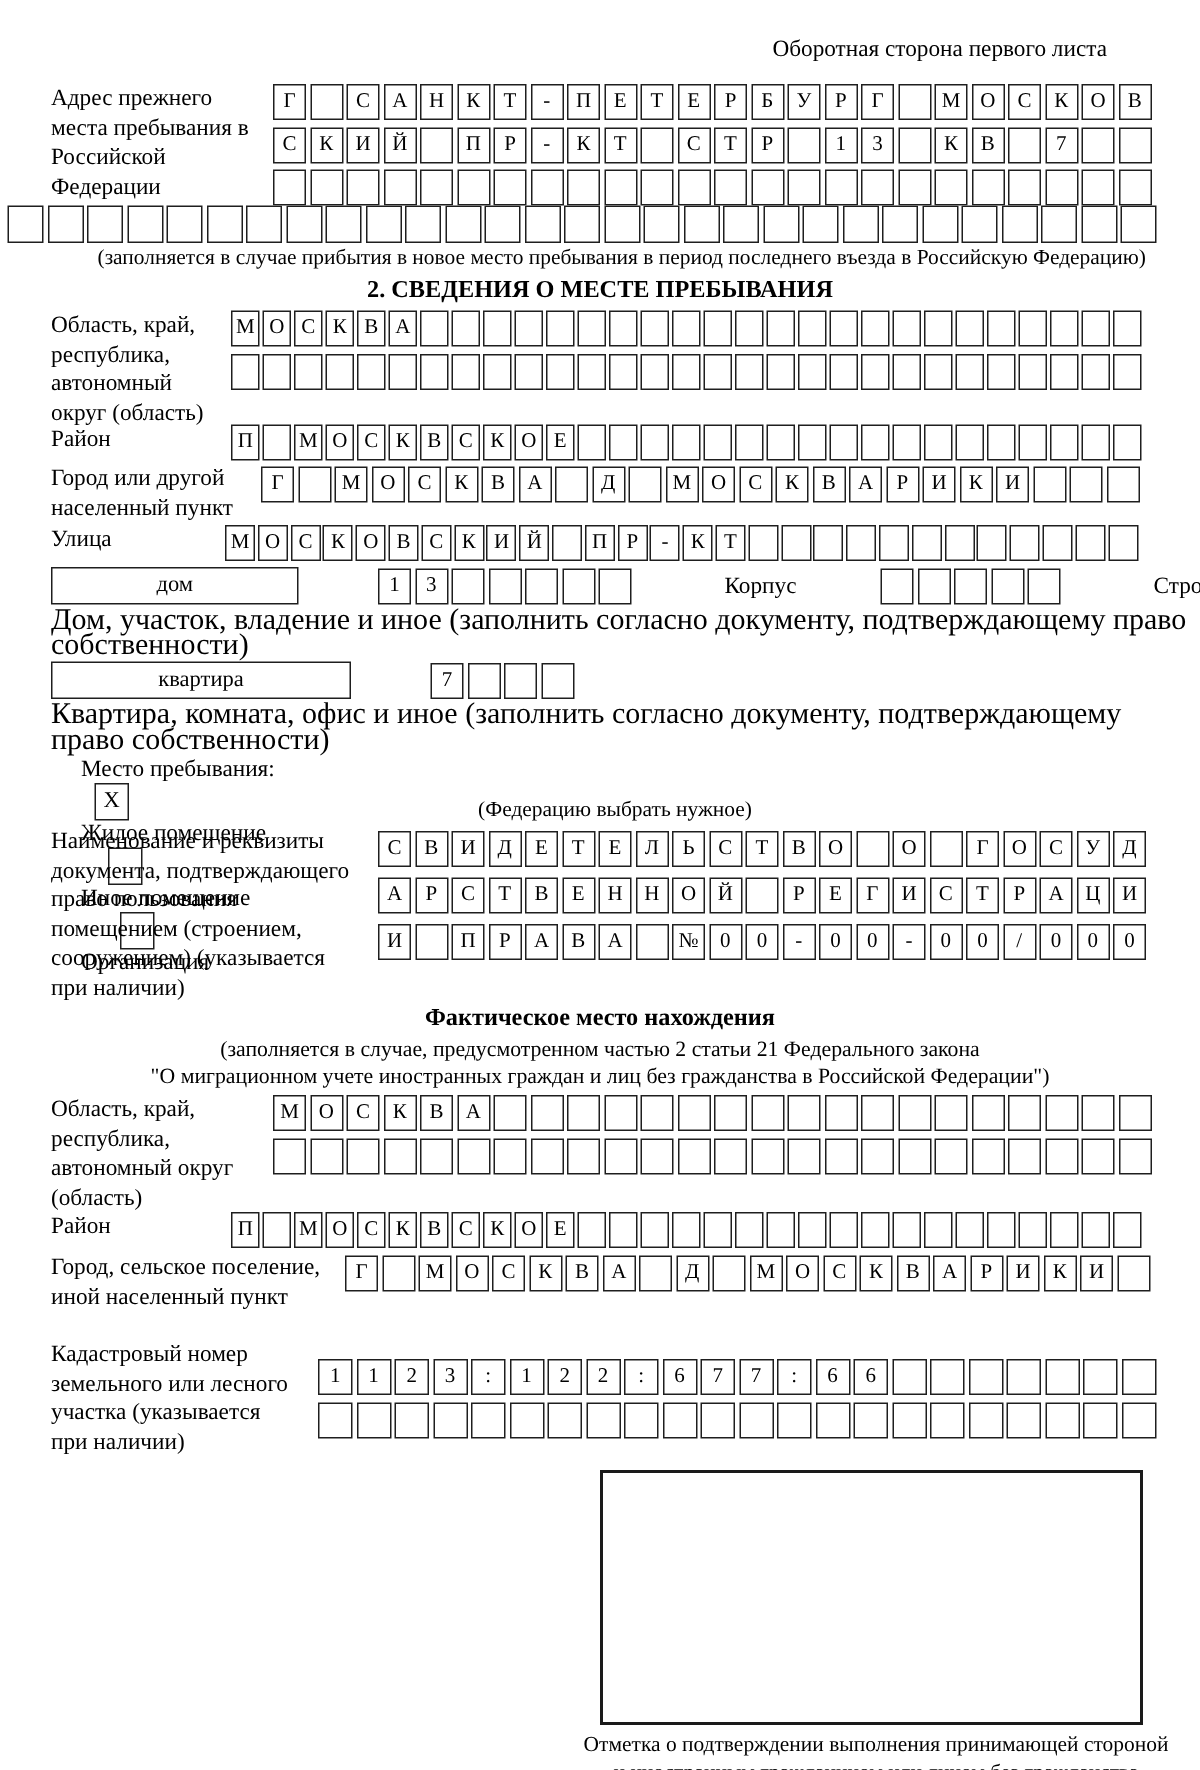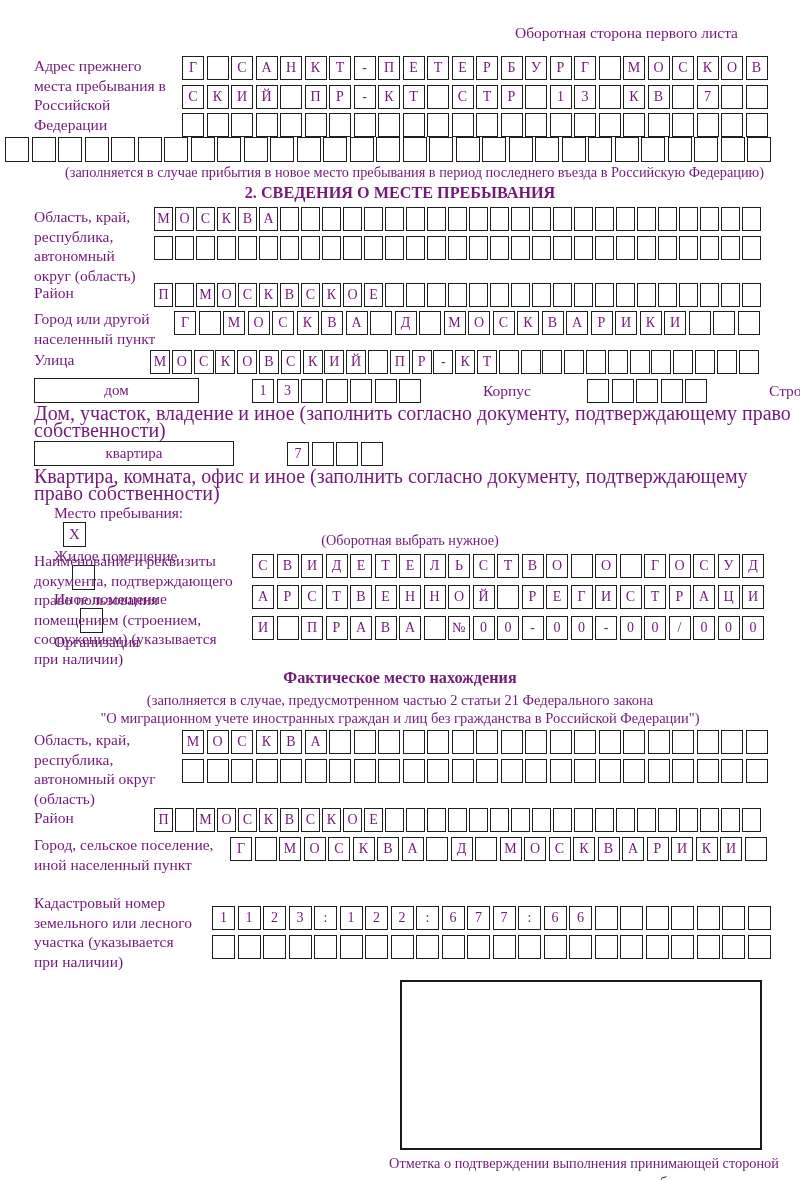--- a/index.html
+++ b/index.html
@@ -1,18 +1,18 @@
 <!DOCTYPE html>
 <html><head>
 <meta charset="utf-8">
 <style>
   html,body{margin:0;padding:0;background:#fff;}
   .page{
     width:800px;height:1180px;overflow:hidden;position:relative;
-    background:#fff;color:#701a75;
+    background:#fff;color:#000000;
     font-family:"Liberation Serif","DejaVu Serif",serif;
   }
   .top-note{margin:24px 62px 2px 0;text-align:right;font-size:15.5px;}
   .fieldblock{display:flex;align-items:flex-start;}
   .lbl{font-size:15.5px;line-height:19.5px;margin-left:34px;flex:none;}
   .lbl-a{width:132px;margin-right:16px;}
   .lbl-region{width:106px;margin-right:14px;}
   .lbl-district{width:106px;margin-right:14px;}
   .lbl-city{width:126px;margin-right:14px;}
   .lbl-street{width:80px;margin-right:36px;}
@@ -402,21 +402,21 @@
 
   <div class="stayrow">
     <span class="stay-lbl">Место пребывания:</span>
     <span class="chk">X</span>
     <span class="stay-lbl">Жилое помещение</span>
     <span class="chk" style="margin-left:18px;"></span>
     <span class="stay-lbl">Иное помещение</span>
     <span class="chk" style="margin-left:26px;margin-right:22px;"></span>
     <span class="stay-lbl">Организация</span>
   </div>
-  <div class="chk-note">(Оборотная выбрать нужное)</div>
+  <div class="chk-note">(Федерацию выбрать нужное)</div>
 
   <div class="fieldblock" style="height:118px;margin-top:2px;">
     <div class="lbl lbl-doc">Наименование и реквизиты документа, подтверждающего право пользования помещением (строением, сооружением) (указывается при наличии)</div>
     <div class="rows docrows" style="margin-top:3px;">
       <div class="cellrow cells-a">
           <span class="cell">С</span>
           <span class="cell">В</span>
           <span class="cell">И</span>
           <span class="cell">Д</span>
           <span class="cell">Е</span>

